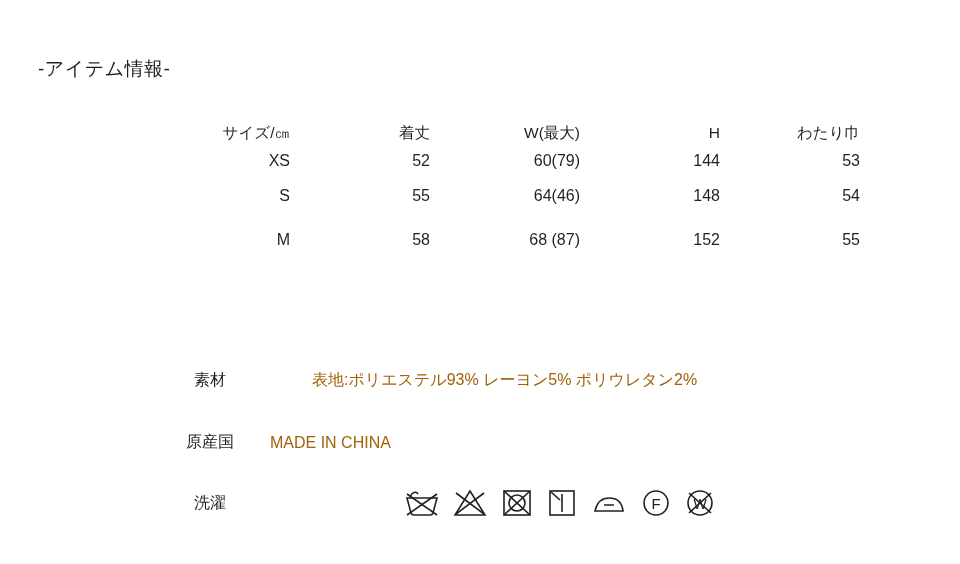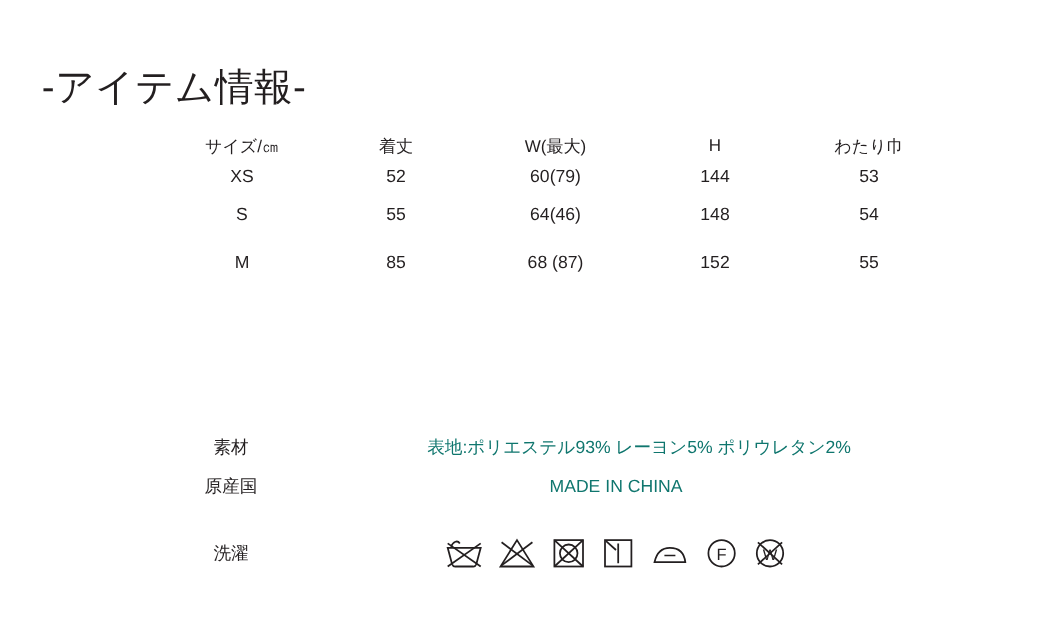--- a/index.html
+++ b/index.html
@@ -18,41 +18,41 @@
   .page {
     position: relative;
     width: 960px;
     height: 564px;
     box-sizing: border-box;
   }
   .title {
     position: absolute;
     left: 38px;
     top: 56px;
-    font-size: 35px;
+    font-size: 19px;
     letter-spacing: 0.5px;
     color: #231f20;
     font-weight: 400;
     white-space: nowrap;
   }
 
   
   .size-table {
     position: absolute;
     left: 150px;
     top: 118px;
     width: 700px;
     border-collapse: collapse;
     table-layout: fixed;
   }
   .size-table th, .size-table td {
     font-weight: 400;
     font-size: 16px;
     color: #231f20;
-    text-align: center;
+    text-align: right;
     padding: 0;
     vertical-align: middle;
   }
   .size-table th {
     height: 30px;
     font-size: 15.5px;
   }
   .size-table td {
     height: 44px;
   }
@@ -70,26 +70,26 @@
   }
   .spec-label {
     width: 120px;
     text-align: center;
     font-size: 16px;
     color: #231f20;
     flex: none;
   }
   .spec-value {
     flex: 1;
-    text-align: center;
+    text-align: left;
     font-size: 16px;
-    color: #0f766e;
+    color: #a16207;
     white-space: nowrap;
   }
-  #material-row { top: 397px; position: absolute; left: 150px; width: 700px; gap: 42px; }
+  #material-row { top: 370px; position: absolute; left: 150px; width: 700px; gap: 42px; }
   #origin-row   { top: 432px; position: absolute; left: 150px; width: 700px; }
   #wash-row     { top: 480px; position: absolute; left: 150px; width: 700px; }
 
   .icons {
     display: flex;
     align-items: center;
     justify-content: center;
     gap: 14px;
     height: 46px;
   }
@@ -124,21 +124,21 @@
       </tr>
       <tr>
         <td>S</td>
         <td>55</td>
         <td>64(46)</td>
         <td>148</td>
         <td>54</td>
       </tr>
       <tr>
         <td>M</td>
-        <td>85</td>
+        <td>58</td>
         <td>68 (87)</td>
         <td>152</td>
         <td>55</td>
       </tr>
     </tbody>
   </table>
 
   <div id="material-row" class="spec-row">
     <div class="spec-label">素材</div>
     <div class="spec-value">表地:ポリエステル93%  レーヨン5%  ポリウレタン2%</div>

